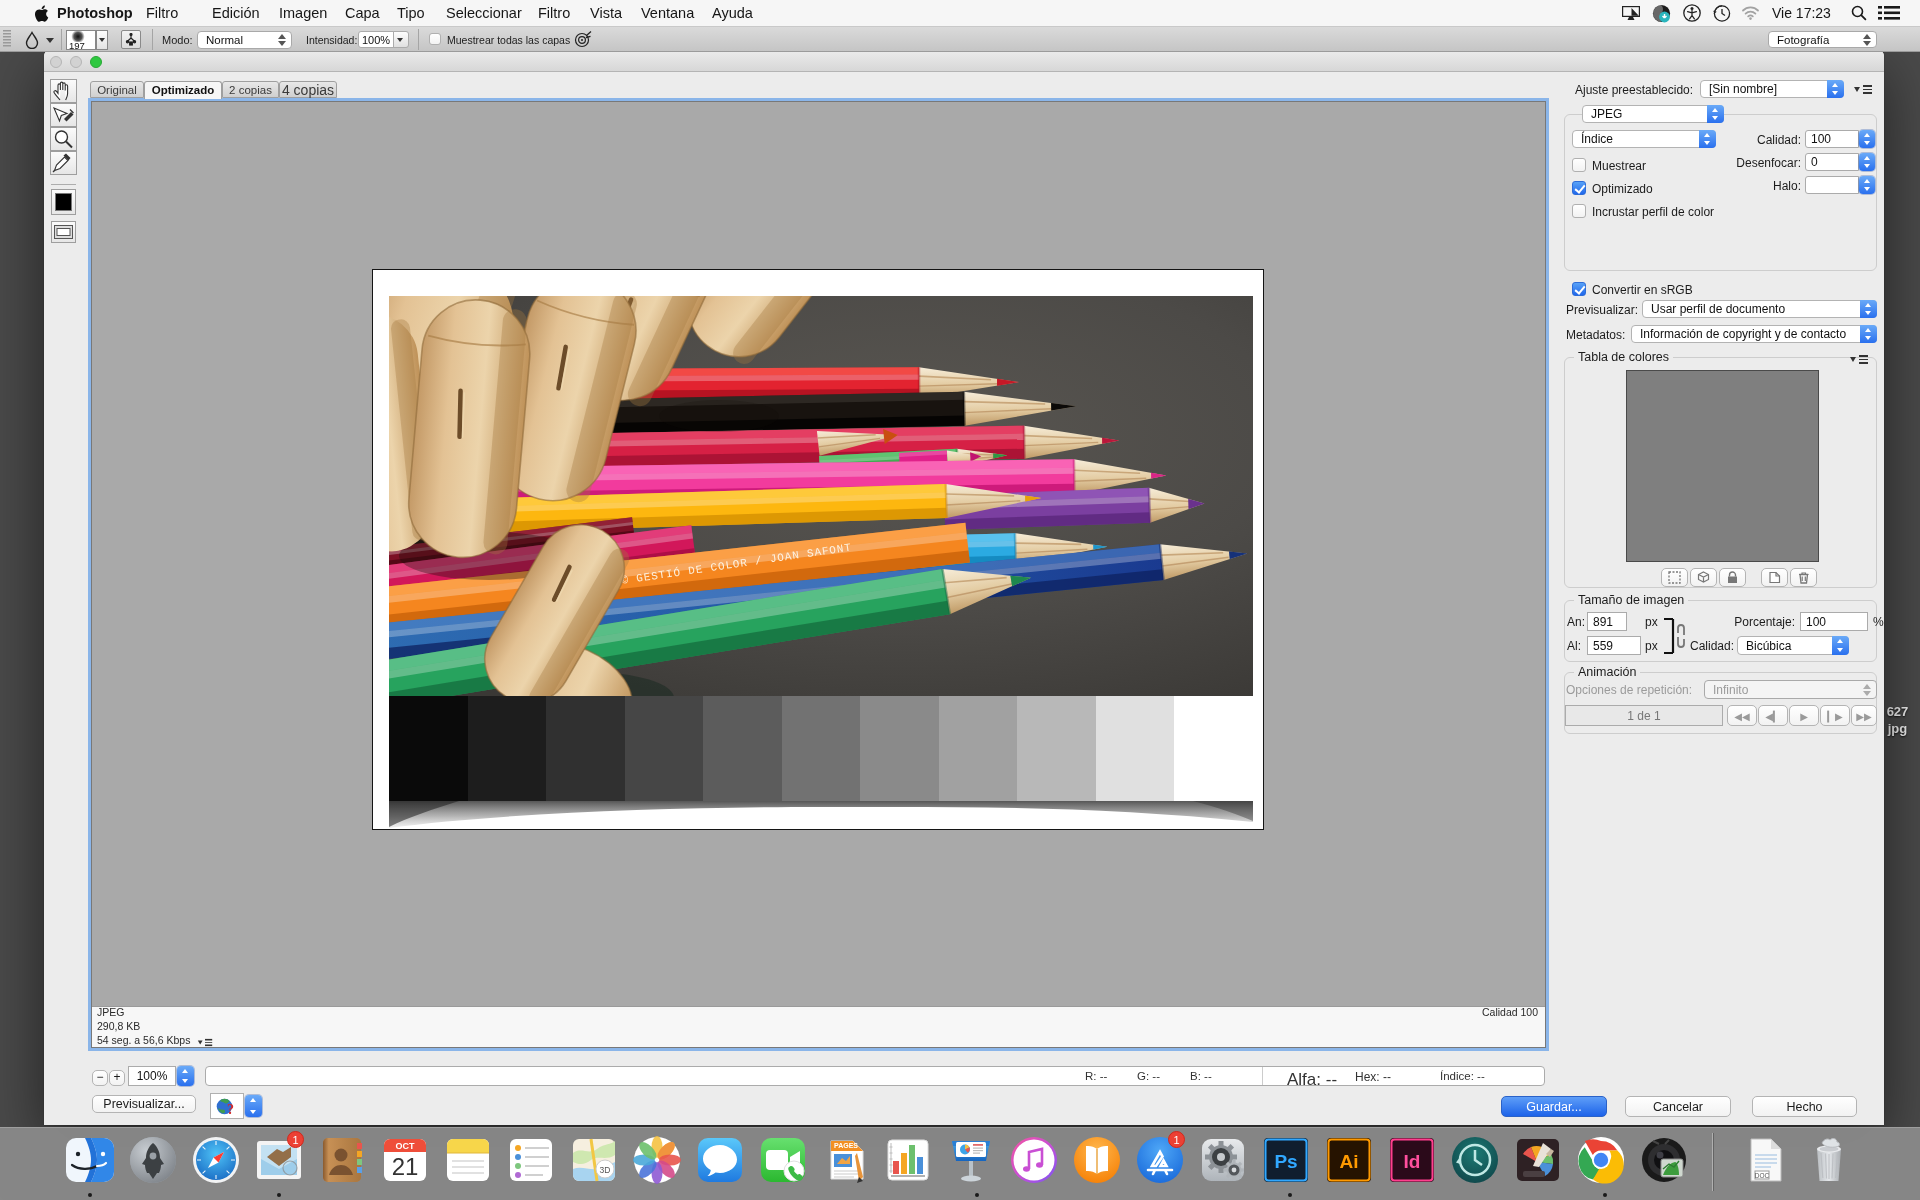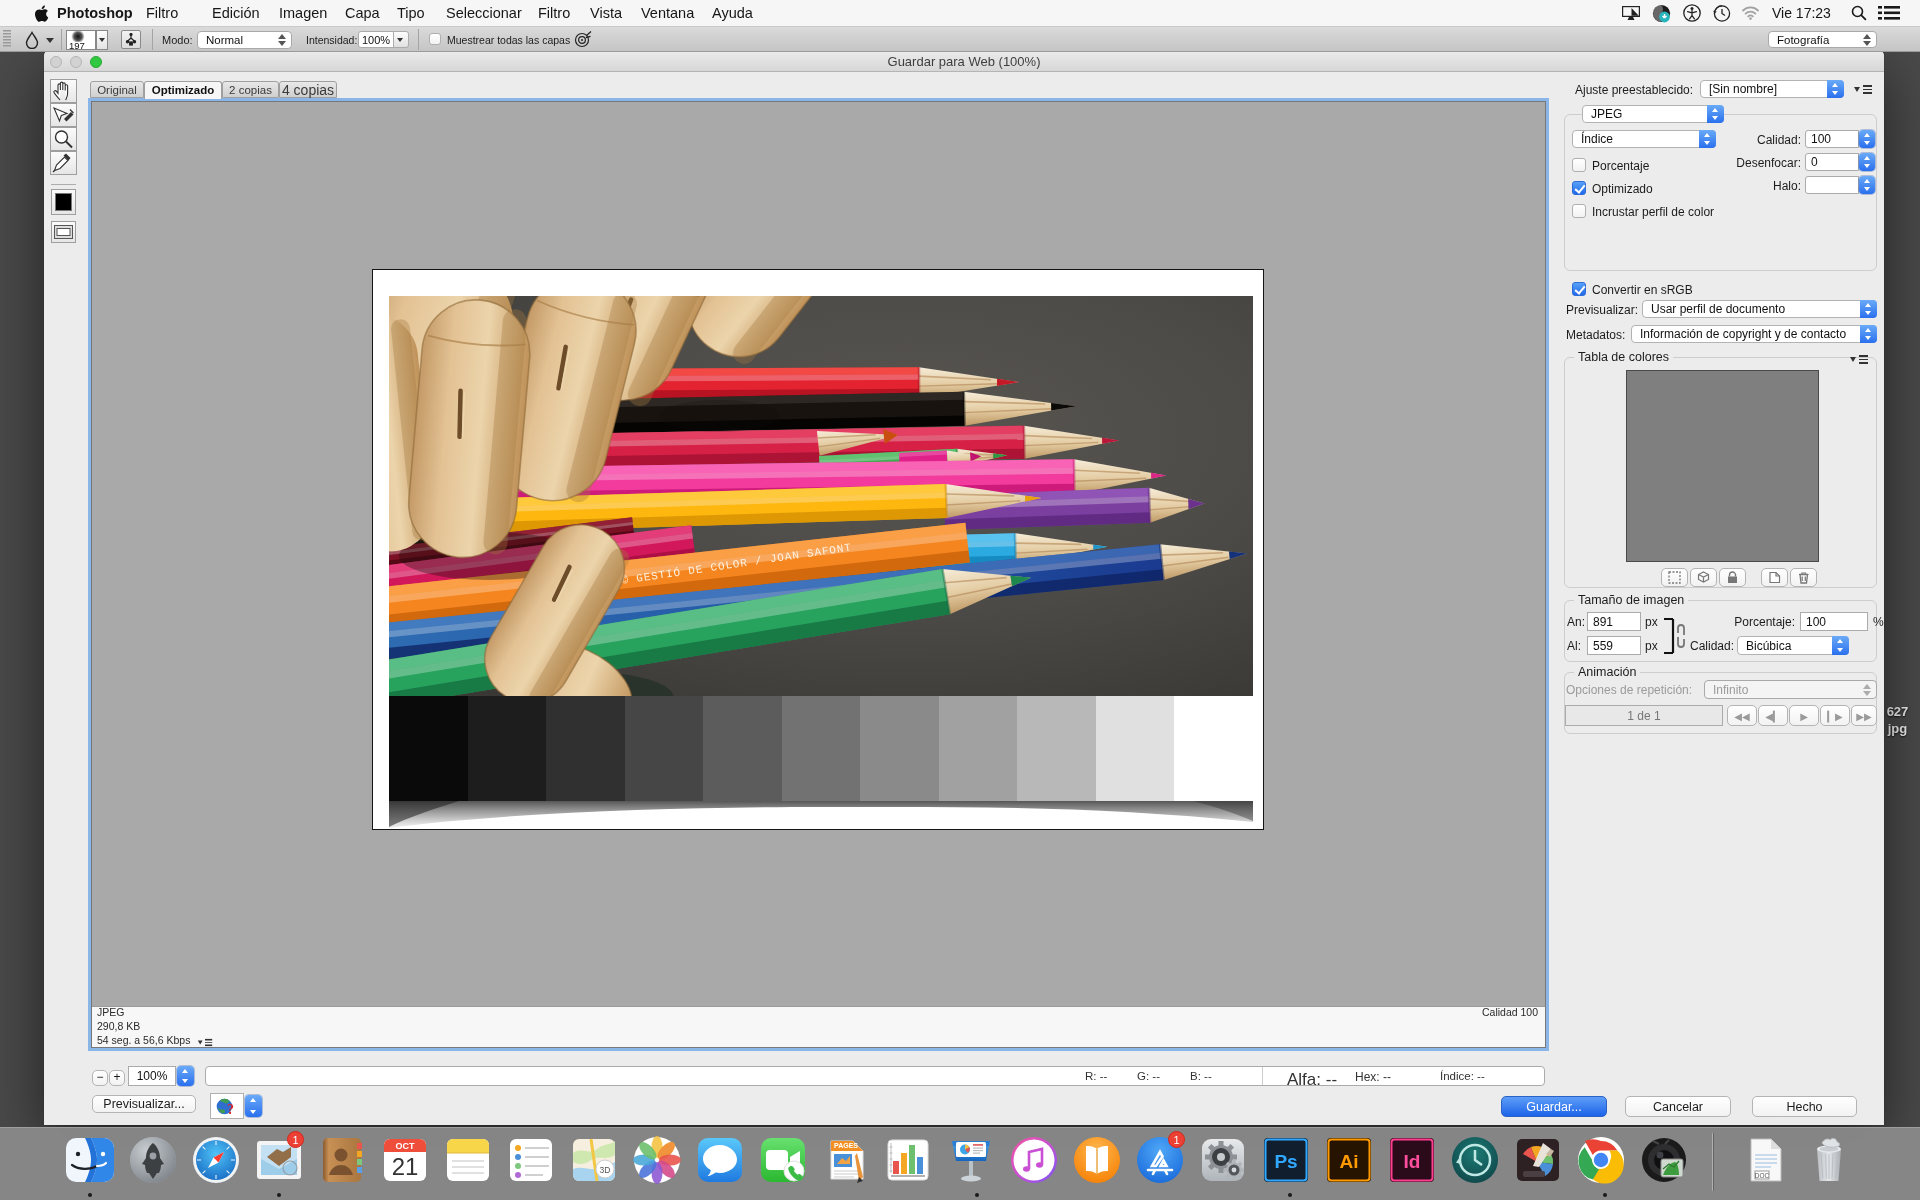--- a/index.html
+++ b/index.html
@@ -183,21 +183,20 @@
 </div>
 
 <div class="abs" style="left:1875px;top:703px;width:45px;color:#f2f2f2;font-size:13px;font-weight:bold;text-align:center;text-shadow:0 1px 2px rgba(0,0,0,.8);z-index:1;line-height:17px">627<br>jpg</div>
 
 <div id="dialog" class="abs" style="left:44px;top:50px;width:1840px;height:1075px;background:#ececec;border-radius:6px 6px 0 0;box-shadow:0 20px 60px rgba(0,0,0,.55),0 0 1px rgba(0,0,0,.6);z-index:10">
 
   <div class="abs" style="left:0;top:0;right:0;height:22px;background:linear-gradient(#ececec,#d7d7d7);border-bottom:1px solid #b4b4b4;border-radius:6px 6px 0 0"></div>
   <div class="abs" style="left:5.5px;top:6px;width:12px;height:12px;border-radius:50%;background:#d2d2d2;border:1px solid #b5b5b5"></div>
   <div class="abs" style="left:25.5px;top:6px;width:12px;height:12px;border-radius:50%;background:#d2d2d2;border:1px solid #b5b5b5"></div>
   <div class="abs" style="left:45.5px;top:6px;width:12px;height:12px;border-radius:50%;background:#2fc840;border:1px solid #28a835"></div>
-  <div class="abs" style="left:0;right:0;top:4px;text-align:center;font-size:13px;color:#3e3e3e">Guardar para Web (100%)</div>
 
   <div class="tool" style="top:29px">
     <svg width="25" height="22" viewBox="0 0 25 22">
         <path d="M9 20c-2-2.5-4.5-5-5.8-7.2-.6-1-.2-1.9.6-2.1.7-.2 1.4.2 1.9.9l1.3 1.8V5.2c0-.8.5-1.3 1.2-1.3s1.2.5 1.2 1.3V10m0 0V3.4c0-.8.5-1.3 1.2-1.3s1.2.5 1.2 1.3V10m0 0V4.2c0-.8.5-1.3 1.2-1.3s1.2.5 1.2 1.3V10m0 .5V6c0-.8.5-1.2 1.2-1.2s1.2.5 1.2 1.3v7.4c0 3-1 4.5-2 6.5" fill="#fff" stroke="#333" stroke-width="1.1"></path>
       </svg>
   </div>
   <div class="tool" style="top:53px">
     <svg width="25" height="22" viewBox="0 0 25 22">
         <path d="M3 4l5.5 13 1.8-5.5L16 9.5z" fill="#fff" stroke="#333" stroke-width="1.1"></path>
         <path d="M13 15l7-7 2.5 2.5-7 7z" fill="#333"></path>
@@ -543,21 +542,21 @@
     </div>
   <div class="lab" style="left:1700px;top:83px;width:57px;text-align:right">Calidad:</div>
   <div class="field" style="left:1761px;top:80px;width:54px;height:18px;border-radius:3px 0 0 3px">
       <span class="tx">100</span>
     </div>
   <div class="bstep" style="left:1815px;top:80px;width:16px;height:18px">
       <i></i>
       <b></b>
     </div>
   <div class="cb" style="left:1528px;top:108px"></div>
-  <div class="lab" style="left:1548px;top:109px">Porcentaje</div>
+  <div class="lab" style="left:1548px;top:109px">Muestrear</div>
   <div class="lab" style="left:1670px;top:106px;width:87px;text-align:right">Desenfocar:</div>
   <div class="field" style="left:1761px;top:103px;width:54px;height:18px;border-radius:3px 0 0 3px">
       <span class="tx">0</span>
     </div>
   <div class="bstep" style="left:1815px;top:103px;width:16px;height:18px">
       <i></i>
       <b></b>
     </div>
   <div class="cb on" style="left:1528px;top:131px"></div>
   <div class="lab" style="left:1548px;top:132px">Optimizado</div>
@@ -613,21 +612,21 @@
         <path d="M14 3.5V7h3.5" fill="none" stroke="#777" stroke-width="1.2"></path>
       </svg></div>
   <div class="btn" style="left:1746px;top:518px;width:27px;height:19px"><svg width="25" height="17" viewBox="0 0 25 17">
         <path d="M9 5.5h7.5L15.5 14h-5.5z" fill="none" stroke="#777" stroke-width="1.3"></path>
         <path d="M8 5.5h9.5M11 5.5V4h3.5v1.5M11.2 7.5v4.5M14.3 7.5v4.5" stroke="#777" stroke-width="1.2" fill="none"></path>
       </svg></div>
   <div class="grp" style="left:1520px;top:550px;width:313px;height:62px">
       <span class="ttl">Tamaño de imagen</span>
     </div>
   <div class="lab" style="left:1523px;top:565px">An:</div>
-  <div class="field" style="left:1543px;top:562px;width:54px;height:19px">
+  <div class="field" style="left:1543px;top:562px;width:40px;height:19px">
       <span class="tx">891</span>
     </div>
   <div class="lab" style="left:1601px;top:565px">px</div>
   <div class="lab" style="left:1523px;top:589px">Al:</div>
   <div class="field" style="left:1543px;top:586px;width:54px;height:19px">
       <span class="tx">559</span>
     </div>
   <div class="lab" style="left:1601px;top:589px">px</div>
   <svg class="abs" style="left:1618px;top:566px" width="26" height="40" viewBox="0 0 26 40">
       <path d="M2 3h9M11 3v34M11 37H2" stroke="#111" stroke-width="2.2" fill="none"></path>

